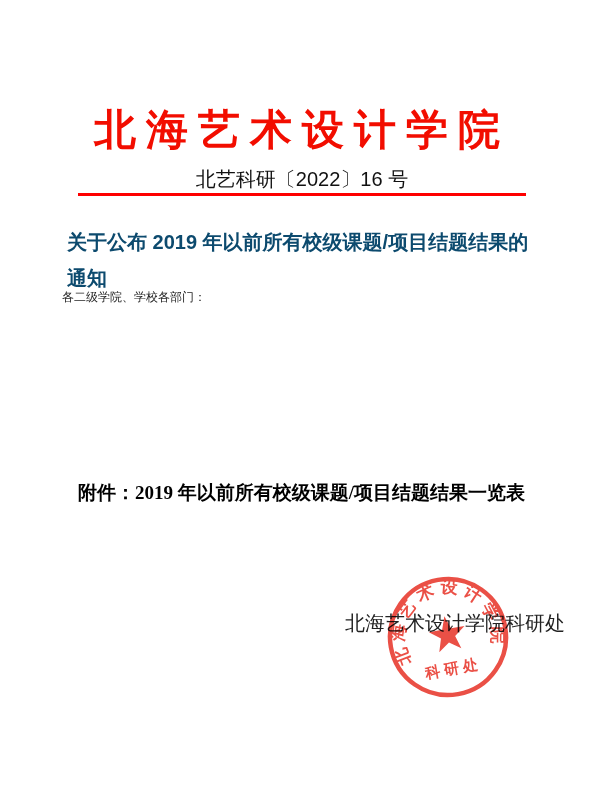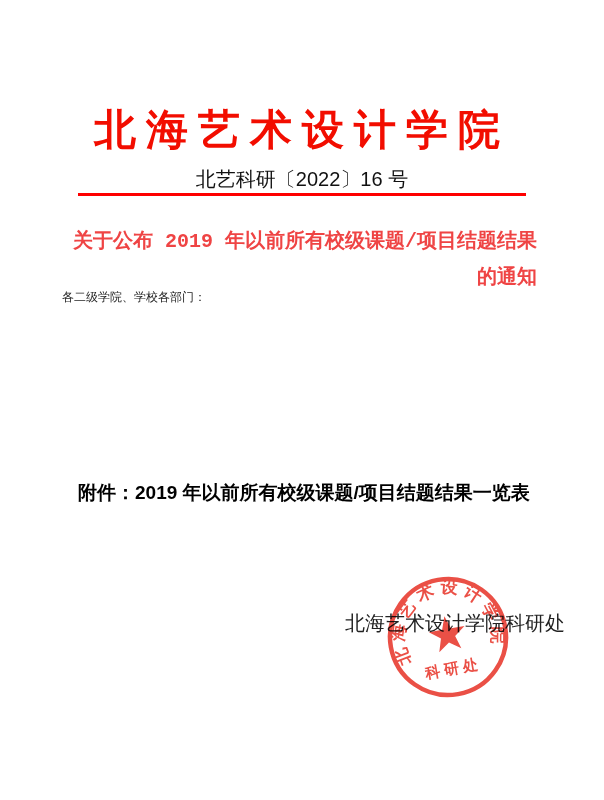--- a/index.html
+++ b/index.html
@@ -29,40 +29,40 @@
     font-family:"Liberation Sans","DejaVu Sans",sans-serif;
     font-size:20px;line-height:20px;
     color:#111;
   }
   .red-rule{
     position:absolute;top:165px;left:78px;width:448px;height:3px;
     background:#fe0000;
   }
   .notice-title{
     position:absolute;top:196px;left:67px;width:470px;
-    text-align:right;
-    font-family:Liberation Mono, monospace;
+    text-align:left;
+    font-family:Liberation Sans, sans-serif;
     font-weight:bold;
     font-size:20px;line-height:36px;
-    color:#ef4444;
+    color:#0c4a6e;
   }
   .body-block{
     position:absolute;top:251px;left:62px;width:462px;
     font-size:12px;line-height:37px;
     text-align:justify;
   }
   .salutation{white-space:nowrap;}
   .paragraph{
     margin:0;
     text-indent:2em;
     text-align:justify;
   }
   .attachment-line{
     position:absolute;top:452px;left:78px;width:470px;
-    font-family:Liberation Sans, sans-serif;
+    font-family:Liberation Serif, serif;
     font-weight:bold;
     font-size:19px;line-height:25px;
     color:#000;
     white-space:nowrap;
   }
   .signature-block{
     position:absolute;top:581px;left:345px;
     font-size:20px;line-height:29px;
     color:#222;
   }

